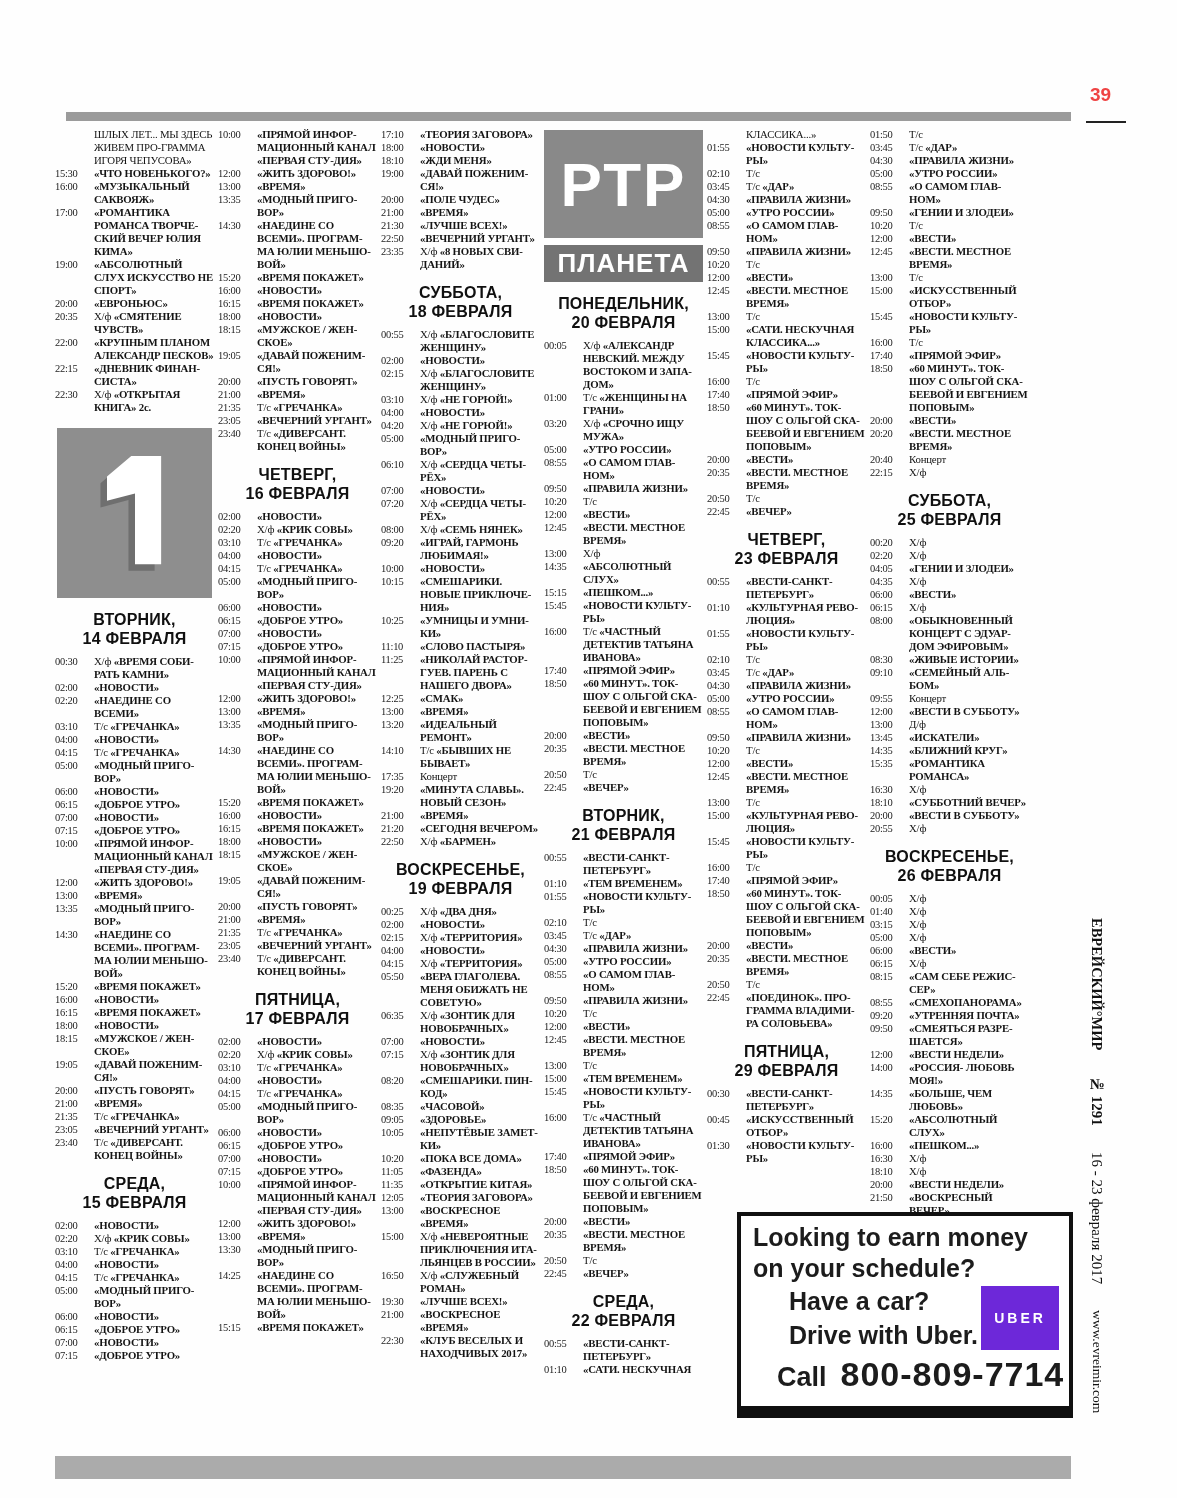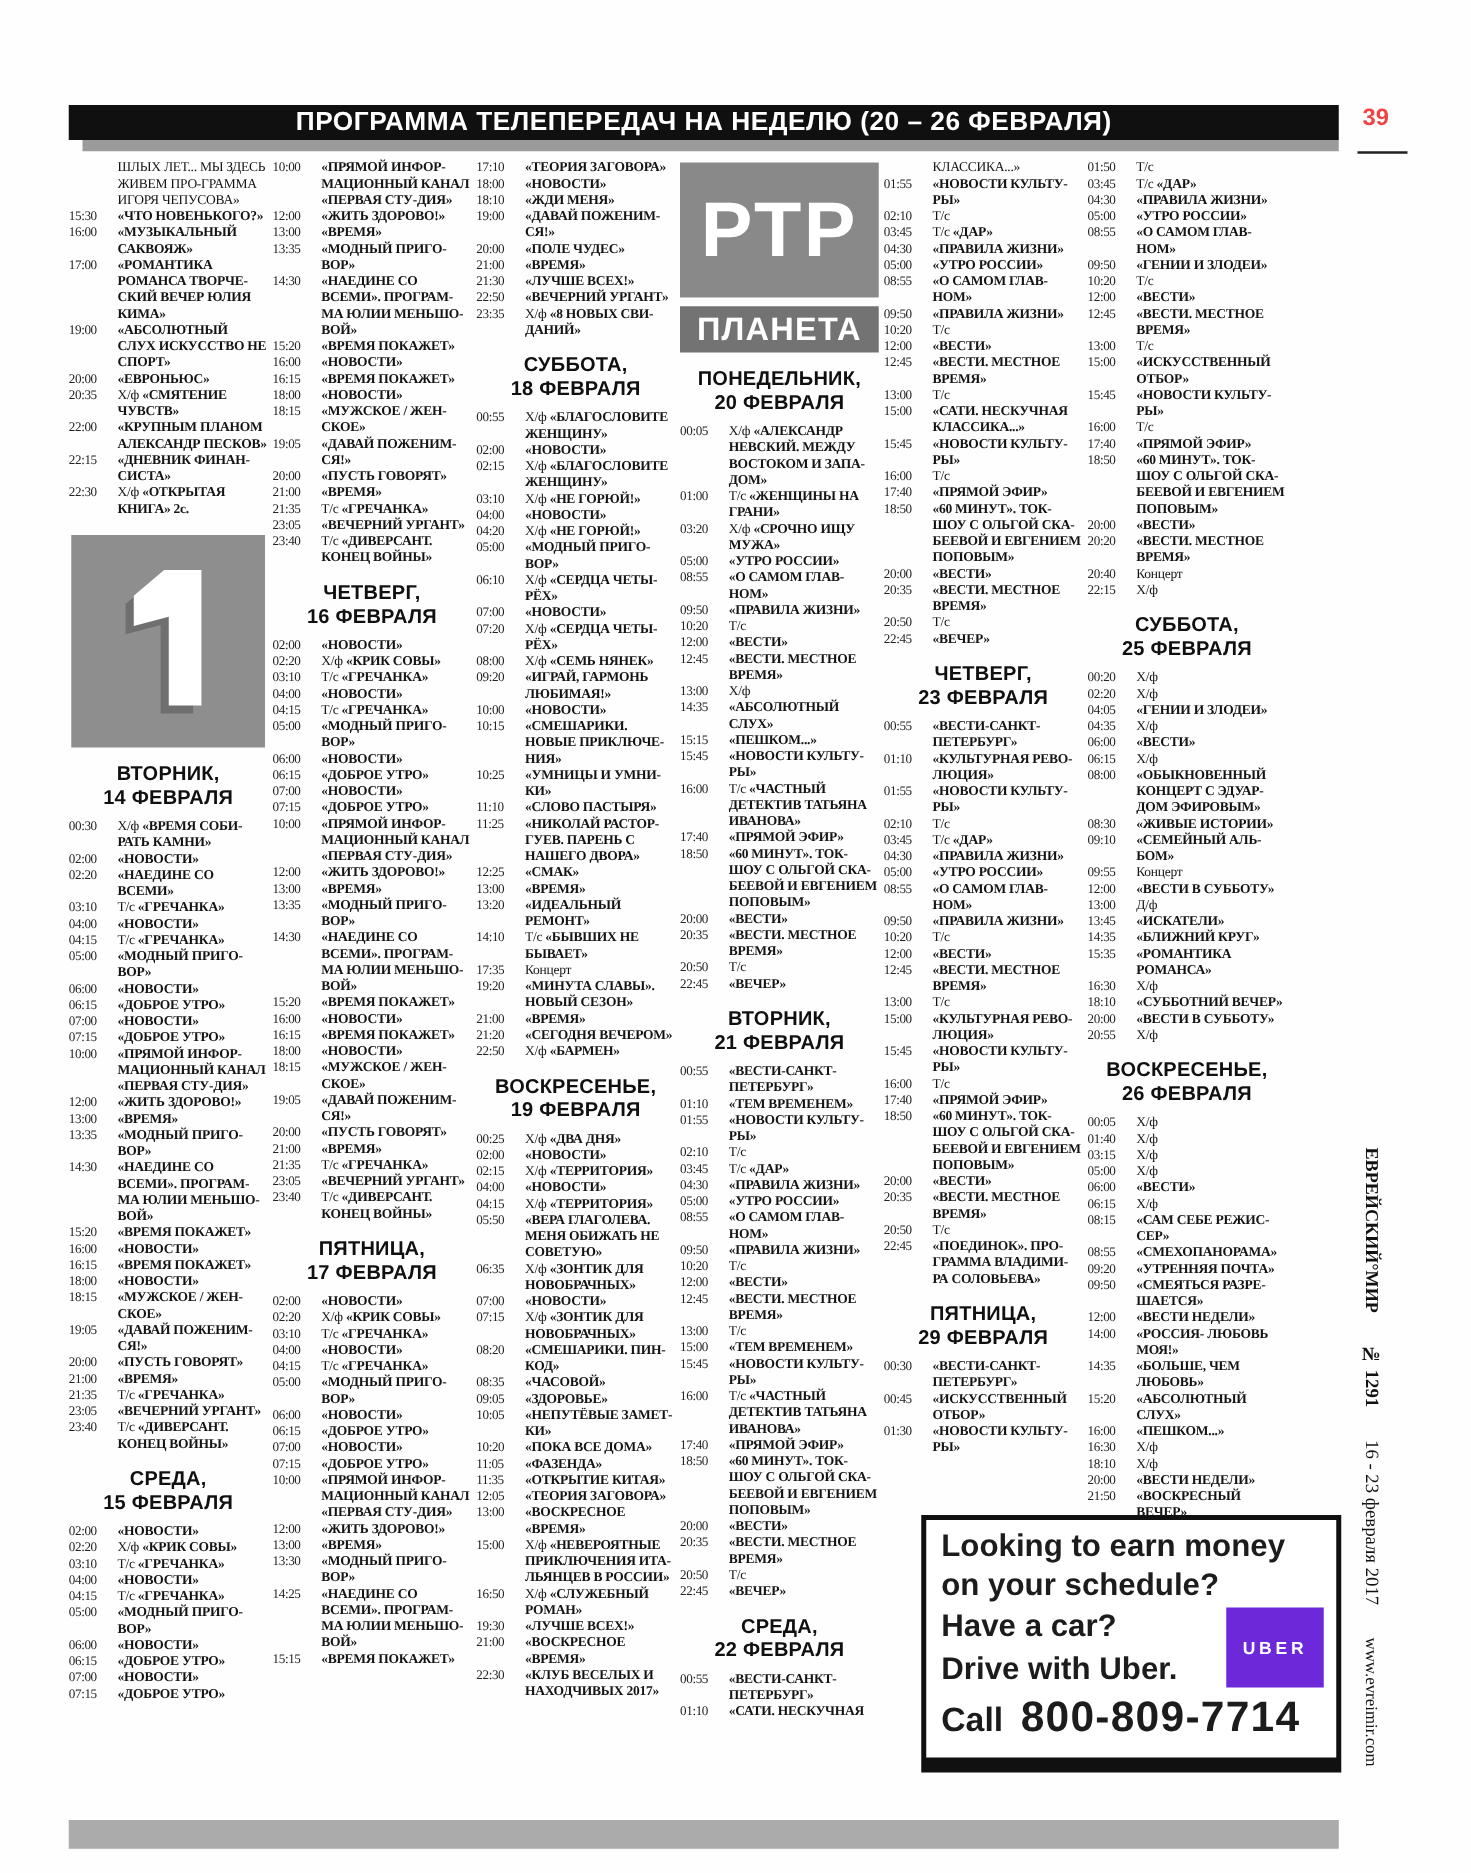--- a/index.html
+++ b/index.html
@@ -36,47 +36,44 @@
   .rtr-top{height:108px;background:#898989;display:flex;align-items:center;justify-content:center;
      font-family:"Liberation Sans",sans-serif;font-weight:700;font-size:62px;color:#fff;letter-spacing:2px;}
   .rtr-bottom{margin-top:7px;height:37px;background:#737373;display:flex;align-items:center;justify-content:center;
      font-family:"Liberation Sans",sans-serif;font-weight:700;font-size:26px;color:#fff;letter-spacing:1px;}
 
   
   .uber-ad{position:absolute;left:737px;top:1212px;width:336px;height:206px;box-sizing:border-box;
      background:#fff;border:4px solid #101010;border-bottom:12px solid #101010;
      padding:6px 10px 4px 12px;font-family:"Liberation Sans",sans-serif;color:#1c1c1c;}
   .ad-line{font-size:25px;font-weight:700;line-height:31px;white-space:nowrap;}
-  .ad-mid{display:flex;justify-content:space-between;align-items:center;}
+  .ad-mid{display:flex;justify-content:space-between;align-items:center;margin-left:36px;}
   .ad-mid-left .ad-line{line-height:34px;}
   .uber-box{width:78px;height:64px;background:#6d28d9;color:#fff;display:flex;align-items:center;
      justify-content:center;font-size:14px;font-weight:700;letter-spacing:3px;}
-  .ad-call{display:flex;align-items:baseline;gap:14px;margin-top:3px;}
+  .ad-call{display:flex;align-items:baseline;gap:14px;margin-top:3px;margin-left:24px;}
   .ad-call-label{font-size:27px;font-weight:700;}
   .ad-phone{font-size:34px;font-weight:700;letter-spacing:1px;white-space:nowrap;}
 
   
   .v-strip{position:absolute;left:1088px;top:918px;writing-mode:vertical-rl;
      font-family:"Liberation Serif",serif;color:#111;}
   .v-strip span{display:inline;}
   .v-mag{font-weight:700;font-size:14.5px;}
   .v-issue{font-weight:700;font-size:15px;margin-top:22px;}
   .v-dates{font-size:15px;margin-top:22px;}
   .v-site{font-size:13.5px;margin-top:22px;}
 
   .footer-bar{position:absolute;left:55px;top:1456px;width:1016px;height:23px;background:#ababab;}
 </style>
 </head>
 <body>
 
 <div class="page">
 
-  <div class="hdr-bar">
-    <span>ПРОГРАММА ТЕЛЕПЕРЕДАЧ НА НЕДЕЛЮ (20 – 26 ФЕВРАЛЯ)</span>
-  </div>
   <div class="hdr-shadow"></div>
   <div class="page-num">39</div>
   <div class="page-num-rule"></div>
 
   <div class="cols">
       <div class="col">
         <div class="entry">
           <span class="t"></span>
           <span class="x"><span class="pfx">ШЛЫХ ЛЕТ... МЫ ЗДЕСЬ ЖИВЕМ ПРО-ГРАММА ИГОРЯ ЧЕПУСОВА»</span></span>
         </div>

